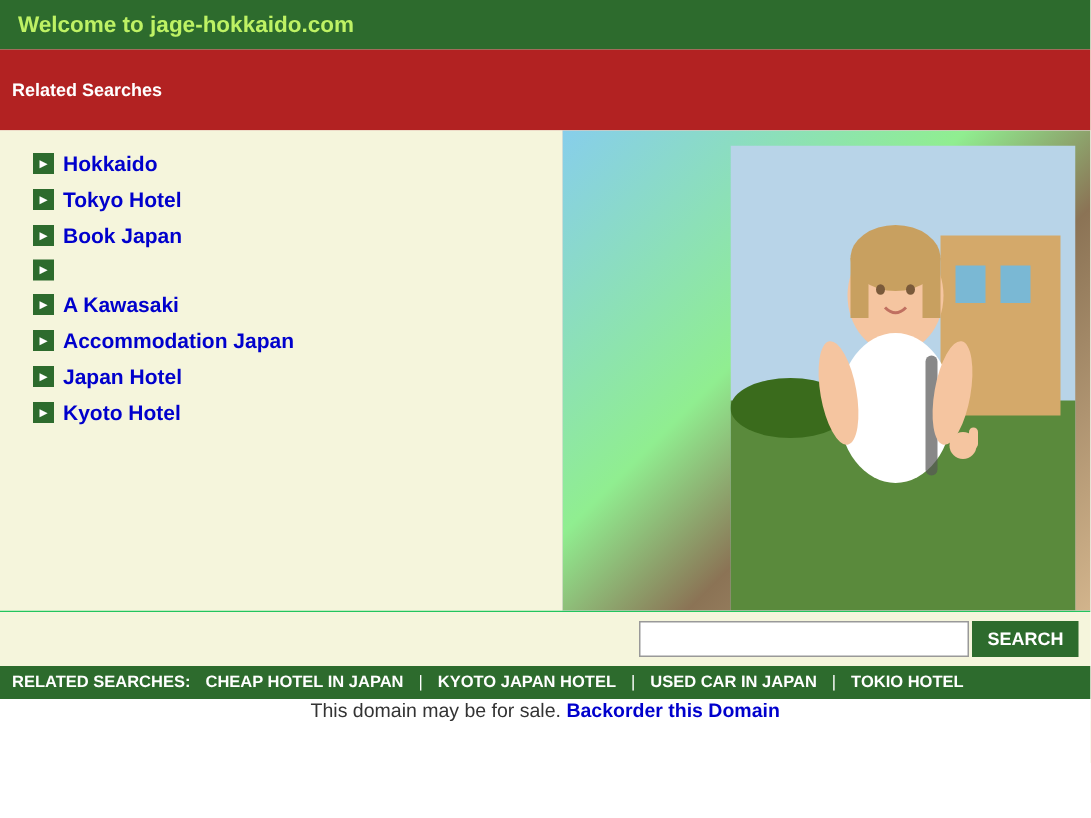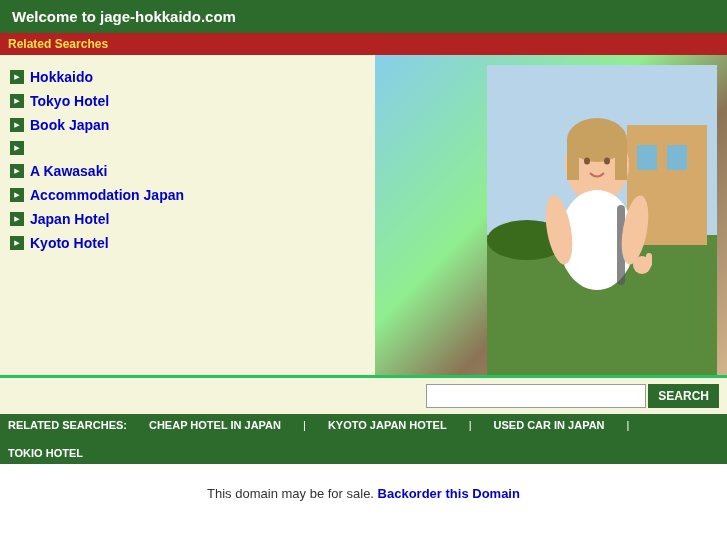--- a/index.html
+++ b/index.html
@@ -6,46 +6,46 @@
     body {
       font-family: Arial, sans-serif;
       background: #fff;
       width: 727px;
       min-height: 545px;
     }
 
     
     .header-bar {
       background: #2d6b2d;
-      color: #ffffff;
+      color: #bef264;
       font-size: 15px;
       font-weight: bold;
       padding: 8px 12px;
     }
 
     
     .related-searches-bar {
       background: #b22222;
-      color: #fde047;
+      color: #ffffff;
       font-size: 12px;
       font-weight: bold;
-      padding: 4px 8px;
+      padding: 20px 8px;
     }
 
     
     .main-content {
       display: flex;
       background: #f5f5dc;
       min-height: 320px;
     }
 
     
     .links-column {
       flex: 0 0 375px;
-      padding: 10px 8px;
+      padding: 10px 20px;
       background: #f5f5dc;
     }
 
     .link-item {
       display: flex;
       align-items: center;
       padding: 4px 2px;
       gap: 6px;
     }
 
@@ -90,21 +90,21 @@
       justify-content: center;
     }
 
     
     .search-bar-row {
       background: #f5f5dc;
       display: flex;
       justify-content: flex-end;
       align-items: center;
       padding: 6px 8px;
-      border-top: 3px solid #22c55e;
+      border-top: 1px solid #22c55e;
     }
 
     .search-bar-row input[type="text"] {
       width: 220px;
       height: 24px;
       border: 1px solid #999;
       padding: 2px 4px;
       font-size: 13px;
       background: #fff;
     }
@@ -123,21 +123,21 @@
 
     
     .bottom-related {
       background: #2d6b2d;
       padding: 5px 8px;
       font-size: 11px;
       color: #fff;
       display: flex;
       align-items: center;
       flex-wrap: wrap;
-      gap: 16px;
+      gap: 4px;
     }
 
     .bottom-related .label {
       font-weight: bold;
       color: #fff;
       margin-right: 6px;
       font-size: 11px;
     }
 
     .bottom-related a {
@@ -148,21 +148,21 @@
     }
 
     .bottom-related .sep {
       color: #fff;
       margin: 0 6px;
     }
 
     
     .footer {
       text-align: center;
-      padding: 22px 8px;
+      padding: 0 8px;
       font-size: 13px;
       color: #333;
       background: #fff;
     }
 
     .footer a {
       color: #0000cc;
       font-weight: bold;
       text-decoration: none;
     }

